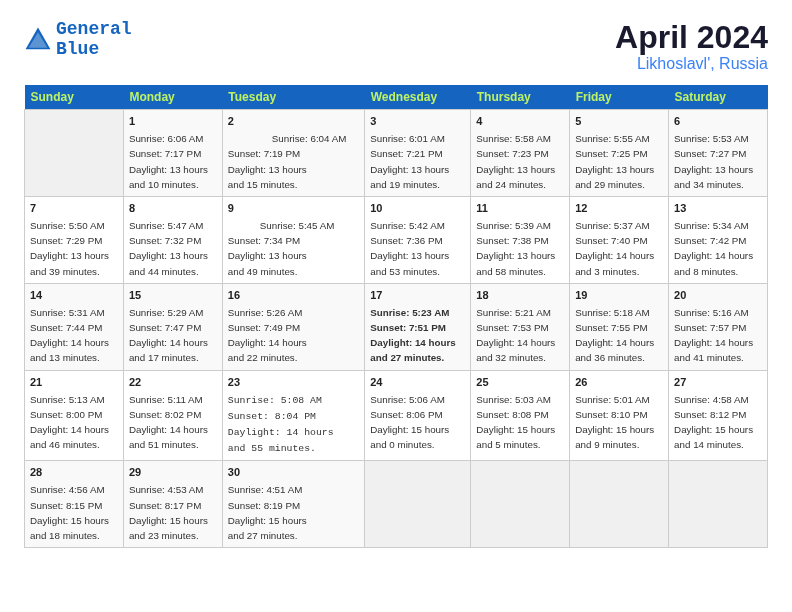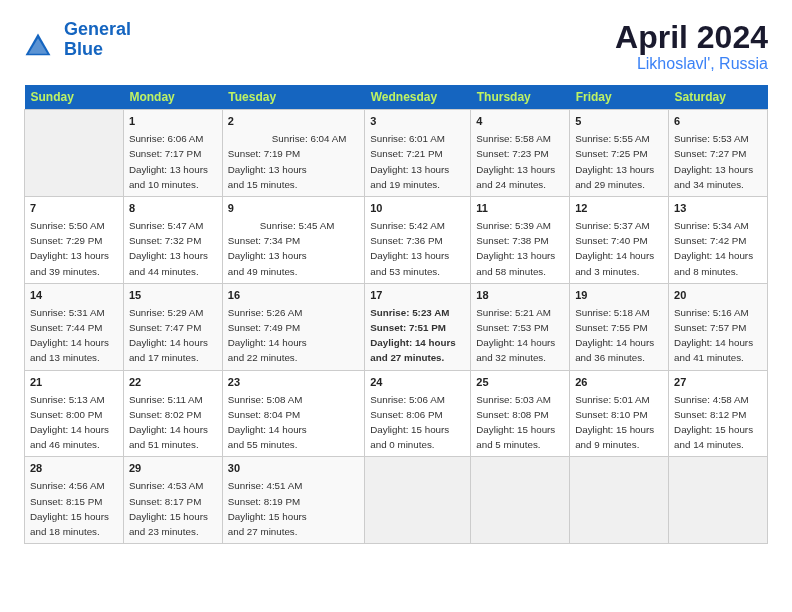--- a/index.html
+++ b/index.html
@@ -16,22 +16,23 @@
       padding: 20px 24px 16px 24px;
     }
     .header {
       display: flex;
       justify-content: space-between;
       align-items: flex-start;
       margin-bottom: 12px;
     }
     .logo {
       display: flex;
-      align-items: flex-end;
-      gap: 12px;
+      align-items: center;
+      gap: 4px;
+      font-family: Liberation Mono, monospace;
     }
     .logo-text {
       font-size: 18px;
       font-weight: bold;
       color: #1a1a2e;
       line-height: 1.1;
     }
     .logo-text span {
       color: #1565c0;
     }
@@ -216,21 +217,21 @@
         </tr>
         <tr>
           <td><span class="day-num">21</span><span class="day-info" style="white-space: pre-line;">Sunrise: 5:13 AM
 Sunset: 8:00 PM
 Daylight: 14 hours
 and 46 minutes.</span></td>
           <td><span class="day-num">22</span><span class="day-info" style="white-space: pre-line;">Sunrise: 5:11 AM
 Sunset: 8:02 PM
 Daylight: 14 hours
 and 51 minutes.</span></td>
-          <td><span class="day-num">23</span><span class="day-info" style="white-space: pre-line;">Sunrise: 5:08 AM
+          <td><span class="day-num">23</span><span class="day-info" style="white-space: pre-line; font-family: Liberation Mono, monospace;">Sunrise: 5:08 AM
 Sunset: 8:04 PM
 Daylight: 14 hours
 and 55 minutes.</span></td>
           <td><span class="day-num">24</span><span class="day-info" style="white-space: pre-line;">Sunrise: 5:06 AM
 Sunset: 8:06 PM
 Daylight: 15 hours
 and 0 minutes.</span></td>
           <td><span class="day-num">25</span><span class="day-info" style="white-space: pre-line;">Sunrise: 5:03 AM
 Sunset: 8:08 PM
 Daylight: 15 hours

